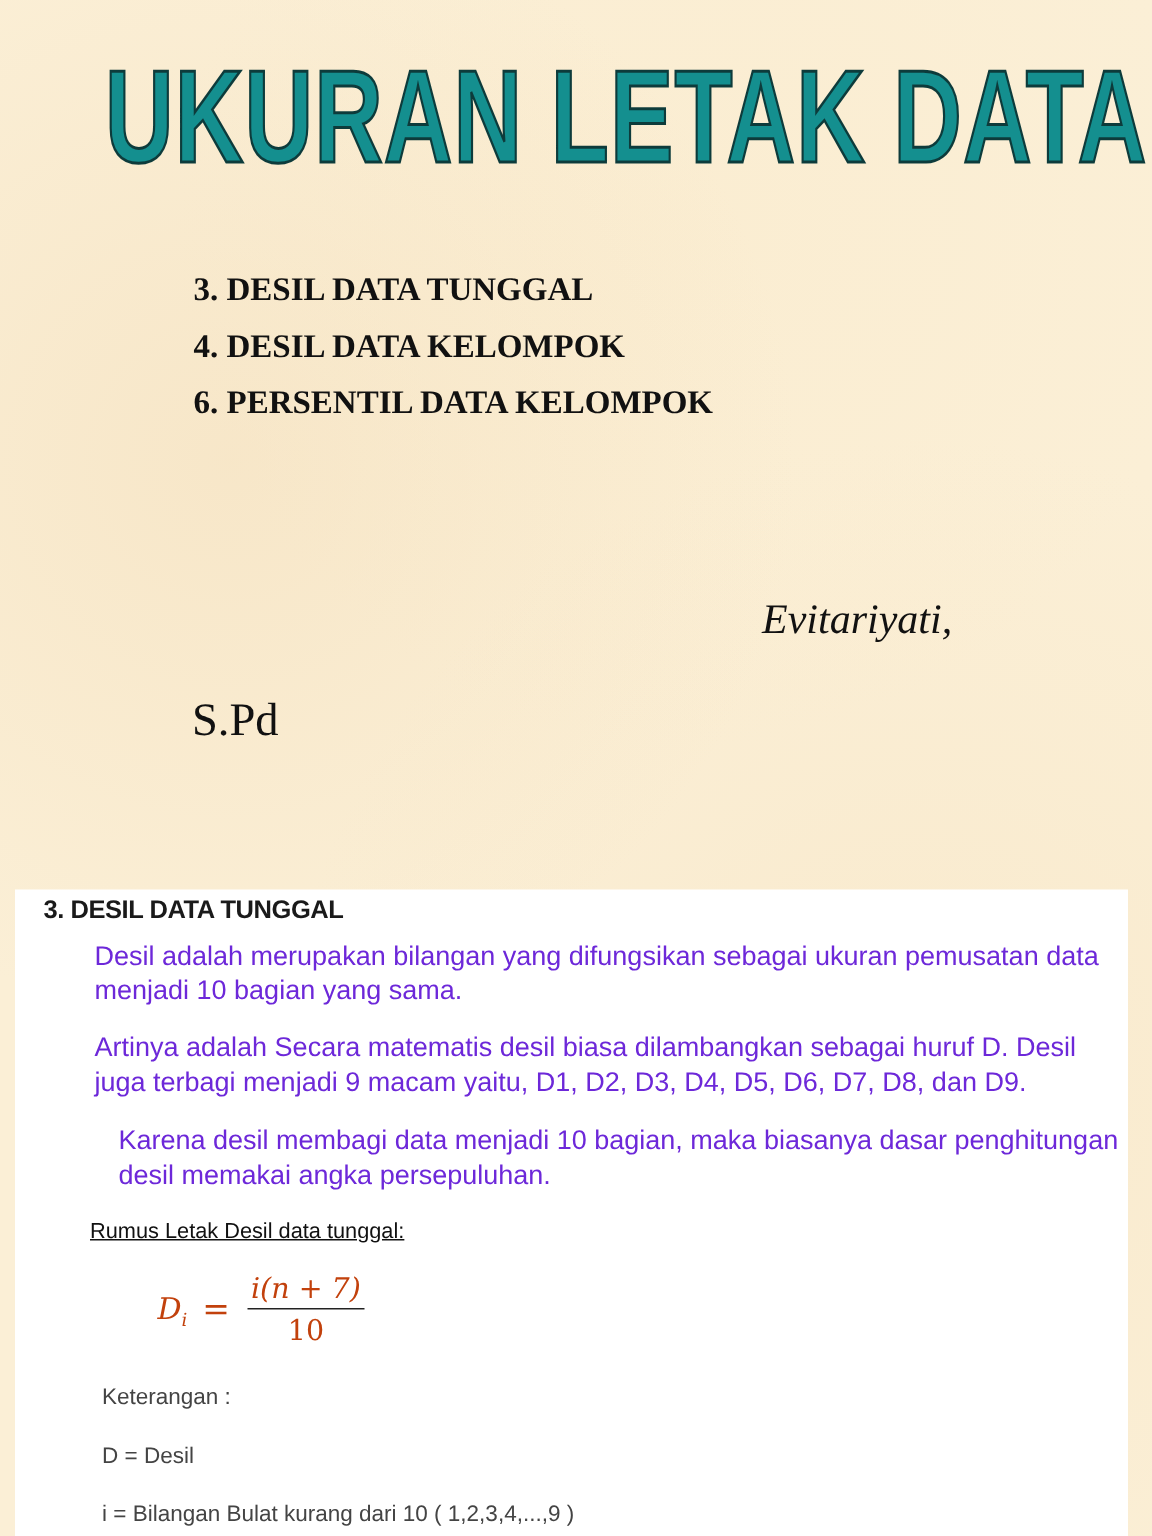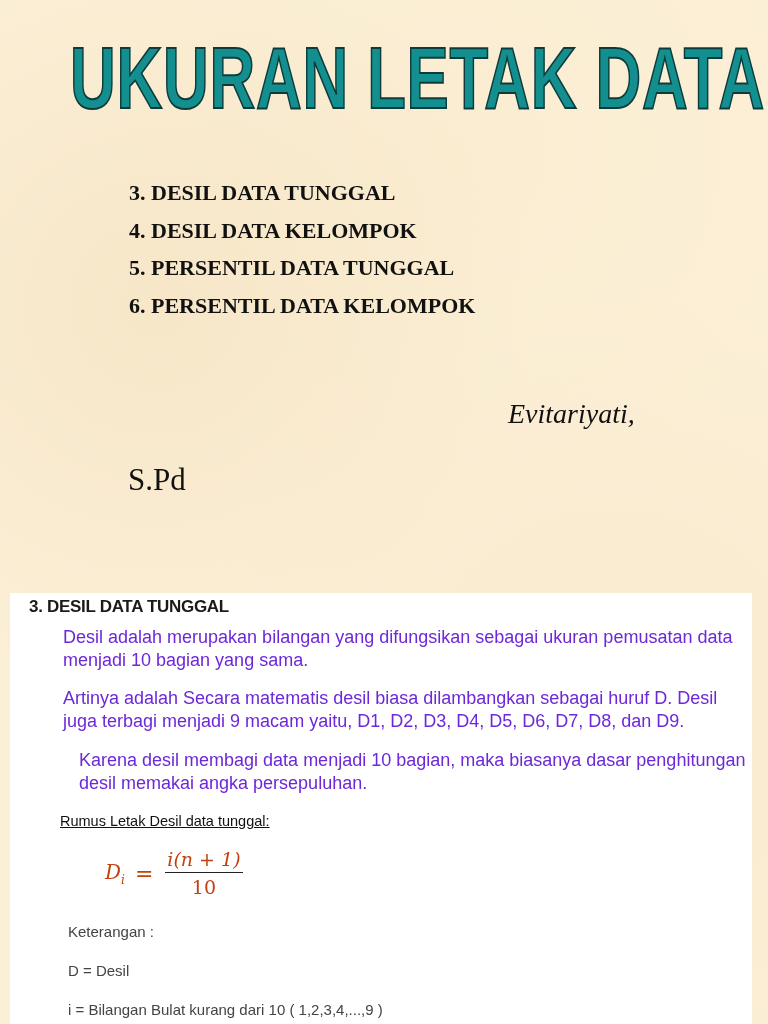--- a/index.html
+++ b/index.html
@@ -68,41 +68,40 @@
   }
 </style>
 </head>
 <body>
 
 <h1 class="slide-title">UKURAN LETAK DATA</h1>
 
 <ul class="topics">
   <li>3. DESIL DATA TUNGGAL</li>
   <li>4. DESIL DATA KELOMPOK</li>
-  <li>5. PERSENTIL DATA TUNGGAL</li>
   <li>6. PERSENTIL DATA KELOMPOK</li>
 </ul>
 
 <div class="author-line1">Evitariyati,</div>
 <div class="author-line2">S.Pd</div>
 
 <div class="card">
   <div class="card-heading">3.  DESIL DATA TUNGGAL</div>
 
   <div class="para" style="top:33px;">Desil adalah merupakan bilangan yang difungsikan sebagai ukuran pemusatan data menjadi 10 bagian yang sama.</div>
   <div class="para" style="top:94px;">Artinya adalah Secara matematis desil biasa dilambangkan sebagai huruf D. Desil juga terbagi menjadi 9 macam yaitu, D1, D2, D3, D4, D5, D6, D7, D8, dan D9.</div>
   <div class="para" style="top:156px;margin-left:16px;">Karena desil membagi data menjadi 10 bagian, maka biasanya dasar penghitungan desil memakai angka persepuluhan.</div>
 
   <div class="formula-label">Rumus Letak Desil data tunggal:</div>
 
   <div class="formula">
     <span class="lhs"><span>D</span><sub>i</sub></span>
     <span class="eq">=</span>
     <span class="frac">
-      <span class="num">i(n + 1)</span>
+      <span class="num">i(n + 7)</span>
       <span class="bar"></span>
       <span class="den">10</span>
     </span>
   </div>
 
   <div class="legend-line" style="top:330px;">Keterangan :</div>
   <div class="legend-line" style="top:369px;">D = Desil</div>
   <div class="legend-line" style="top:408px;">i = Bilangan Bulat kurang dari 10 ( 1,2,3,4,...,9 )</div>
 </div>
 

